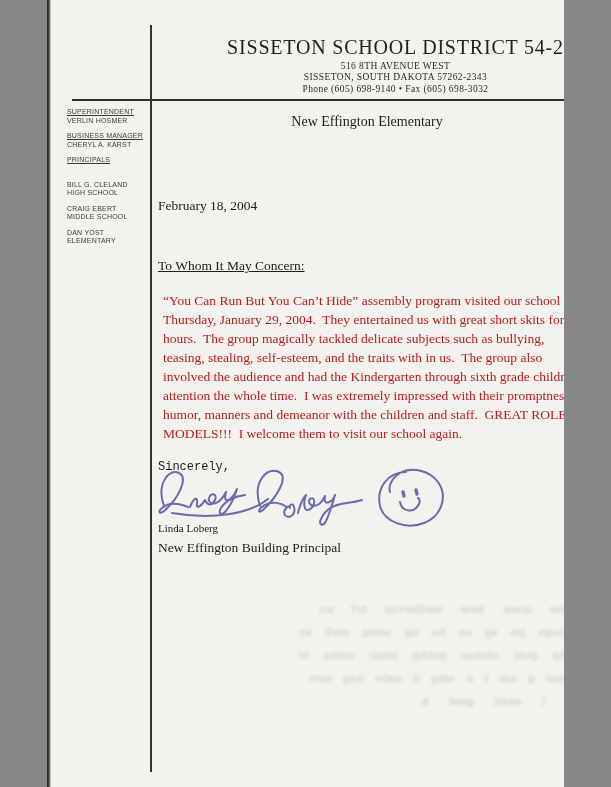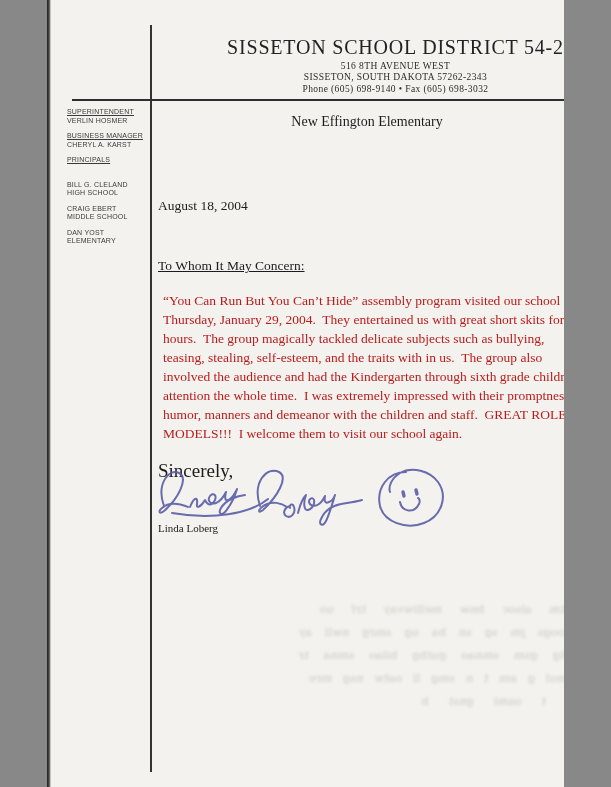--- a/index.html
+++ b/index.html
@@ -51,21 +51,21 @@
   .principal-heading {
     position: absolute; left: 110px; top: 132px; width: 420px;
     text-align: center; font-weight: bold; font-size: 14px;
   }
   .letter-date { position: absolute; left: 111px; top: 198px; font-size: 13.5px; }
   .salutation { position: absolute; left: 111px; top: 258px; font-size: 13.5px; text-decoration: underline; }
   .letter-body {
     position: absolute; left: 116px; top: 291px; width: 426px;
     font-size: 13.5px; line-height: 19px; white-space: pre-wrap; color: #b91c1c;
   }
-  .closing { position: absolute; left: 111px; top: 460px; font-size: 19px; }
+  .closing { position: absolute; left: 111px; top: 460px; font-size: 12px; font-family: Liberation Mono, monospace; }
   .sig-svg { position: absolute; left: 103px; top: 466px; }
   .smiley-svg { position: absolute; left: 323px; top: 462px; }
   .typed-name { position: absolute; left: 111px; top: 522px; font-size: 11px; }
   .typed-title { position: absolute; left: 111px; top: 540px; font-size: 13.5px; }
   .ghost {
     position: absolute; left: 105px; top: 598px; width: 485px;
     transform: scaleX(-1);
     filter: blur(1.4px);
     color: #a9ab9e; opacity: 0.55;
     font-family: "DejaVu Serif", serif;
@@ -116,21 +116,21 @@
       <span class="sb-line">MIDDLE SCHOOL</span>
     </div>
     <div class="sb-group">
       <span class="sb-line">DAN YOST</span>
       <span class="sb-line">ELEMENTARY</span>
     </div>
   </div>
 
   <div class="school-heading">New Effington Elementary</div>
 
-  <div class="letter-date">August 18, 2004</div>
+  <div class="letter-date">February 18, 2004</div>
   <div class="salutation">To Whom It May Concern:</div>
   <div class="letter-body">“You Can Run But You Can’t Hide” assembly program visited our school Thursday, January 29, 2004.  They entertained us with great short skits for 1.5 hours.  The group magically tackled delicate subjects such as bullying, teasing, stealing, self-esteem, and the traits with in us.  The group also involved the audience and had the Kindergarten through sixth grade children’s attention the whole time.  I was extremely impressed with their promptness, humor, manners and demeanor with the children and staff.  GREAT ROLE MODELS!!!  I welcome them to visit our school again.</div>
   <div class="closing">Sincerely,</div>
 
   <svg class="sig-svg" width="220" height="66" viewBox="0 0 220 66">
     <g fill="none" stroke="#5d60a8" stroke-width="2" stroke-linecap="round" stroke-linejoin="round" opacity="0.92">
 
       <path d="M14,40 C6,18 19,2 29,7 C39,12 28,33 14,45 C9,49 8,45 12,42 C21,34 33,39 38,41"></path>
 
       <path d="M40,41 c4,-10 8,-11 7,-3 c-1,5 4,3 8,-4 c3,6 7,6 10,0 c2,-5 -2,-8 -5,-4 c-3,4 0,9 6,7 c5,-2 8,-7 10,-11 c-2,8 0,10 4,7 c4,-3 6,-8 7,-10 c-2,7 -6,16 -12,23 c-4,4 -7,1 -4,-4 c4,-7 14,-12 24,-13"></path>
@@ -146,20 +146,21 @@
   <svg class="smiley-svg" width="85" height="70" viewBox="0 0 85 70">
     <g fill="none" stroke="#5d60a8" stroke-width="2" stroke-linecap="round" stroke-linejoin="round" opacity="0.92">
       <path d="M36,10 C18,10 6,26 10,44 C14,60 36,68 54,61 C72,54 78,34 68,20 C60,9 42,4 30,11 C22,16 18,24 20,30"></path>
       <path d="M33,30 l1,4" stroke-width="3.4"></path>
       <path d="M46,28 l1,4" stroke-width="3.4"></path>
       <path d="M30,40 C32,50 44,52 49,42 C50,40 50,37 48,36"></path>
     </g>
   </svg>
 
   <div class="typed-name">Linda Loberg</div>
+  <div class="typed-title">New Effington Building Principal</div>
 
   <div class="ghost">
     <span>ui nstm alsoc bnw melliwvay trf uo</span>
     <span>rtl wlos aoogs jm sg sn ba ug smrg nwll ay</span>
     <span>agn nmstg gsm smnao guthg bilao smna tr</span>
     <span>ba bsg nsmul g am t n smg ll oatw nsg mre</span>
     <span>sg mn t oaml gnst b</span>
   </div>
 
 </div>

